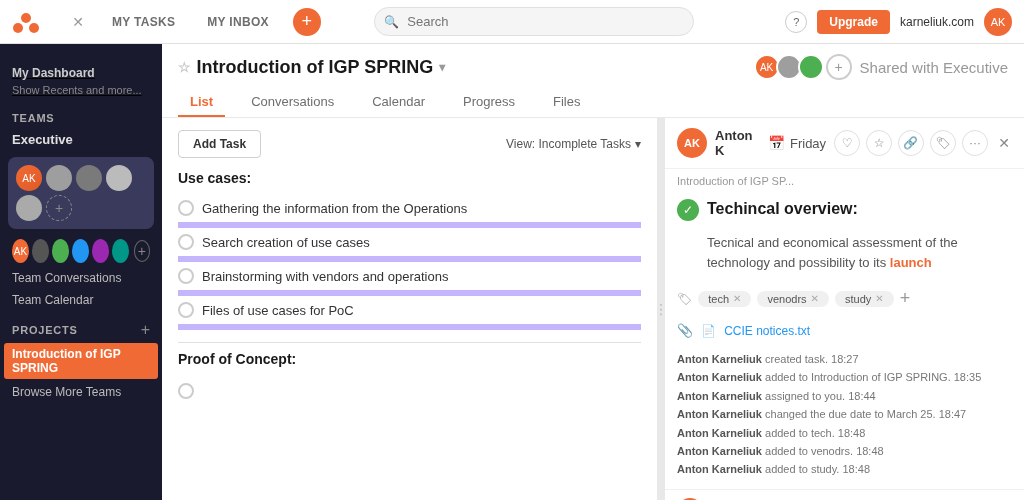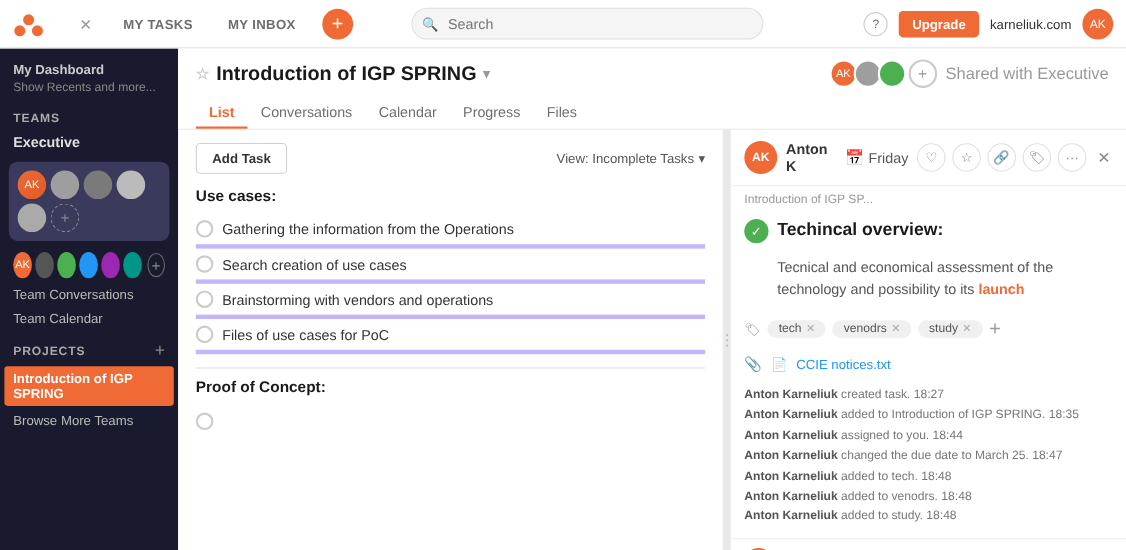--- a/index.html
+++ b/index.html
@@ -20,21 +20,21 @@
     .topbar-help { width: 22px; height: 22px; border-radius: 50%; border: 1px solid #ccc; display: flex; align-items: center; justify-content: center; font-size: 11px; color: #666; cursor: pointer; }
     .upgrade-btn { background: #f06a35; color: #fff; border: none; border-radius: 4px; padding: 5px 12px; font-size: 12px; font-weight: 600; cursor: pointer; }
     .topbar-user { font-size: 12px; color: #333; cursor: pointer; }
     .close-btn { width: 20px; height: 20px; display: flex; align-items: center; justify-content: center; color: #999; cursor: pointer; font-size: 14px; margin-left: 4px; }
 
     
     .main-layout { display: flex; flex: 1; overflow: hidden; }
 
     
     .sidebar { width: 162px; background: #1a1a2e; flex-shrink: 0; display: flex; flex-direction: column; overflow: hidden; }
-    .sidebar-top { padding: 10px 12px 6px; }
+    .sidebar-top { padding: 20px 12px 6px; text-decoration: underline; }
     .sidebar-dashboard { color: #ccc; font-size: 12px; font-weight: 600; cursor: pointer; padding: 2px 0; }
     .sidebar-show-recents { color: #888; font-size: 11px; cursor: pointer; margin-top: 2px; }
     .sidebar-section-label { color: #aaa; font-size: 11px; font-weight: 700; letter-spacing: 0.8px; padding: 10px 12px 4px; text-transform: uppercase; }
     .sidebar-team { color: #e0e0e0; font-size: 13px; font-weight: 600; padding: 4px 12px; cursor: pointer; }
     .missing-bubble { background: #3a3a5c; margin: 6px 8px; border-radius: 8px; padding: 8px; }
     .missing-bubble-text { color: #fff; font-size: 10px; font-weight: 700; text-transform: uppercase; letter-spacing: 0.3px; margin-bottom: 6px; }
     .avatar-row { display: flex; align-items: center; gap: 4px; flex-wrap: wrap; }
     .avatar { width: 26px; height: 26px; border-radius: 50%; background: #888; overflow: hidden; display: flex; align-items: center; justify-content: center; font-size: 10px; color: #fff; flex-shrink: 0; cursor: pointer; }
     .avatar.main-user { background: linear-gradient(135deg, #f06a35, #e05a25); }
     .avatar.gray1 { background: #9e9e9e; }
@@ -70,34 +70,34 @@
     .star-icon { color: #ccc; font-size: 14px; cursor: pointer; }
     .chevron-icon { color: #999; font-size: 12px; cursor: pointer; }
     .project-header-right { display: flex; align-items: center; gap: 8px; }
     .shared-label { font-size: 15px; color: #999; }
     .shared-avatars { display: flex; align-items: center; }
     .shared-av { width: 26px; height: 26px; border-radius: 50%; display: flex; align-items: center; justify-content: center; font-size: 10px; color: #fff; margin-left: -4px; border: 2px solid #fff; }
     .shared-av.av1 { background: #f06a35; }
     .shared-av.av2 { background: #9e9e9e; }
     .shared-av.av3 { background: #4caf50; }
     .shared-av-add { width: 26px; height: 26px; border-radius: 50%; border: 2px solid #ccc; display: flex; align-items: center; justify-content: center; color: #999; font-size: 14px; margin-left: 2px; cursor: pointer; }
-    .project-tabs { display: flex; align-items: center; gap: 0; }
+    .project-tabs { display: flex; align-items: center; gap: 14px; }
     .project-tab { padding: 6px 12px; font-size: 13px; color: #6d6e6f; cursor: pointer; border-bottom: 2px solid transparent; }
     .project-tab.active { color: #f06a35; border-bottom: 2px solid #f06a35; font-weight: 600; }
 
     
     .task-detail-layout { display: flex; flex: 1; overflow: hidden; }
 
     
     .task-list-panel { flex: 1; overflow-y: auto; padding: 12px 16px; border-right: 1px solid #e8e8e8; }
     .task-list-toolbar { display: flex; align-items: center; justify-content: space-between; margin-bottom: 12px; }
     .add-task-btn { background: #fff; border: 1px solid #d0d0d0; border-radius: 4px; padding: 6px 14px; font-size: 12px; font-weight: 600; color: #333; cursor: pointer; }
     .view-filter { font-size: 12px; color: #555; cursor: pointer; display: flex; align-items: center; gap: 4px; }
     .section-title { font-size: 14px; font-weight: 700; color: #1a1a1a; margin-bottom: 8px; }
-    .task-item { display: flex; align-items: center; gap: 8px; padding: 6px 0; border-bottom: 4px solid #c4b5fd; }
+    .task-item { display: flex; align-items: center; gap: 8px; padding: 6px 0; border-bottom: 6px solid #c4b5fd; }
     .task-check { width: 16px; height: 16px; border-radius: 50%; border: 2px solid #ccc; display: flex; align-items: center; justify-content: center; flex-shrink: 0; cursor: pointer; }
     .task-text { font-size: 13px; color: #333; flex: 1; }
     .task-add-row { display: flex; align-items: center; gap: 8px; padding: 8px 0; }
     .task-add-circle { width: 16px; height: 16px; border-radius: 50%; border: 2px solid #ccc; display: flex; align-items: center; justify-content: center; flex-shrink: 0; }
     .section-divider { height: 1px; background: #e0e0e0; margin: 12px 0 8px; }
 
     
     .detail-panel { width: 360px; flex-shrink: 0; overflow-y: auto; background: #fff; border-left: 1px solid #e8e8e8; }
     .detail-header { display: flex; align-items: center; padding: 10px 12px; border-bottom: 1px solid #f0f0f0; gap: 8px; }
     .detail-avatar { width: 30px; height: 30px; border-radius: 50%; background: #f06a35; display: flex; align-items: center; justify-content: center; color: #fff; font-size: 11px; font-weight: 700; flex-shrink: 0; }

